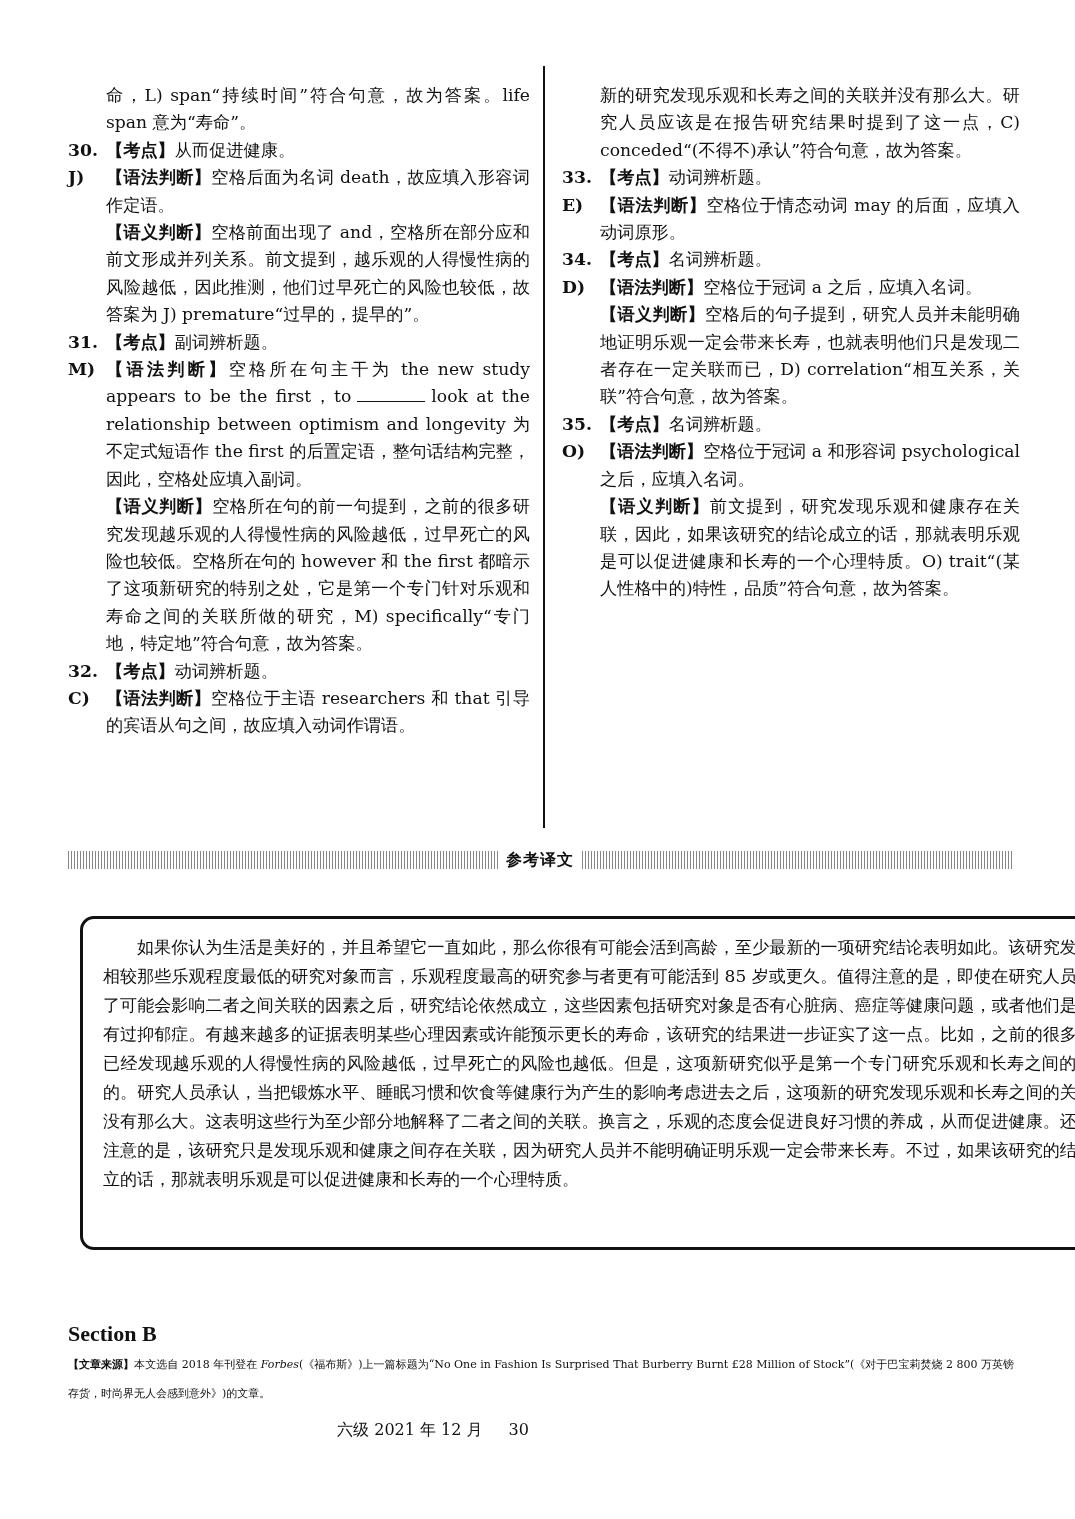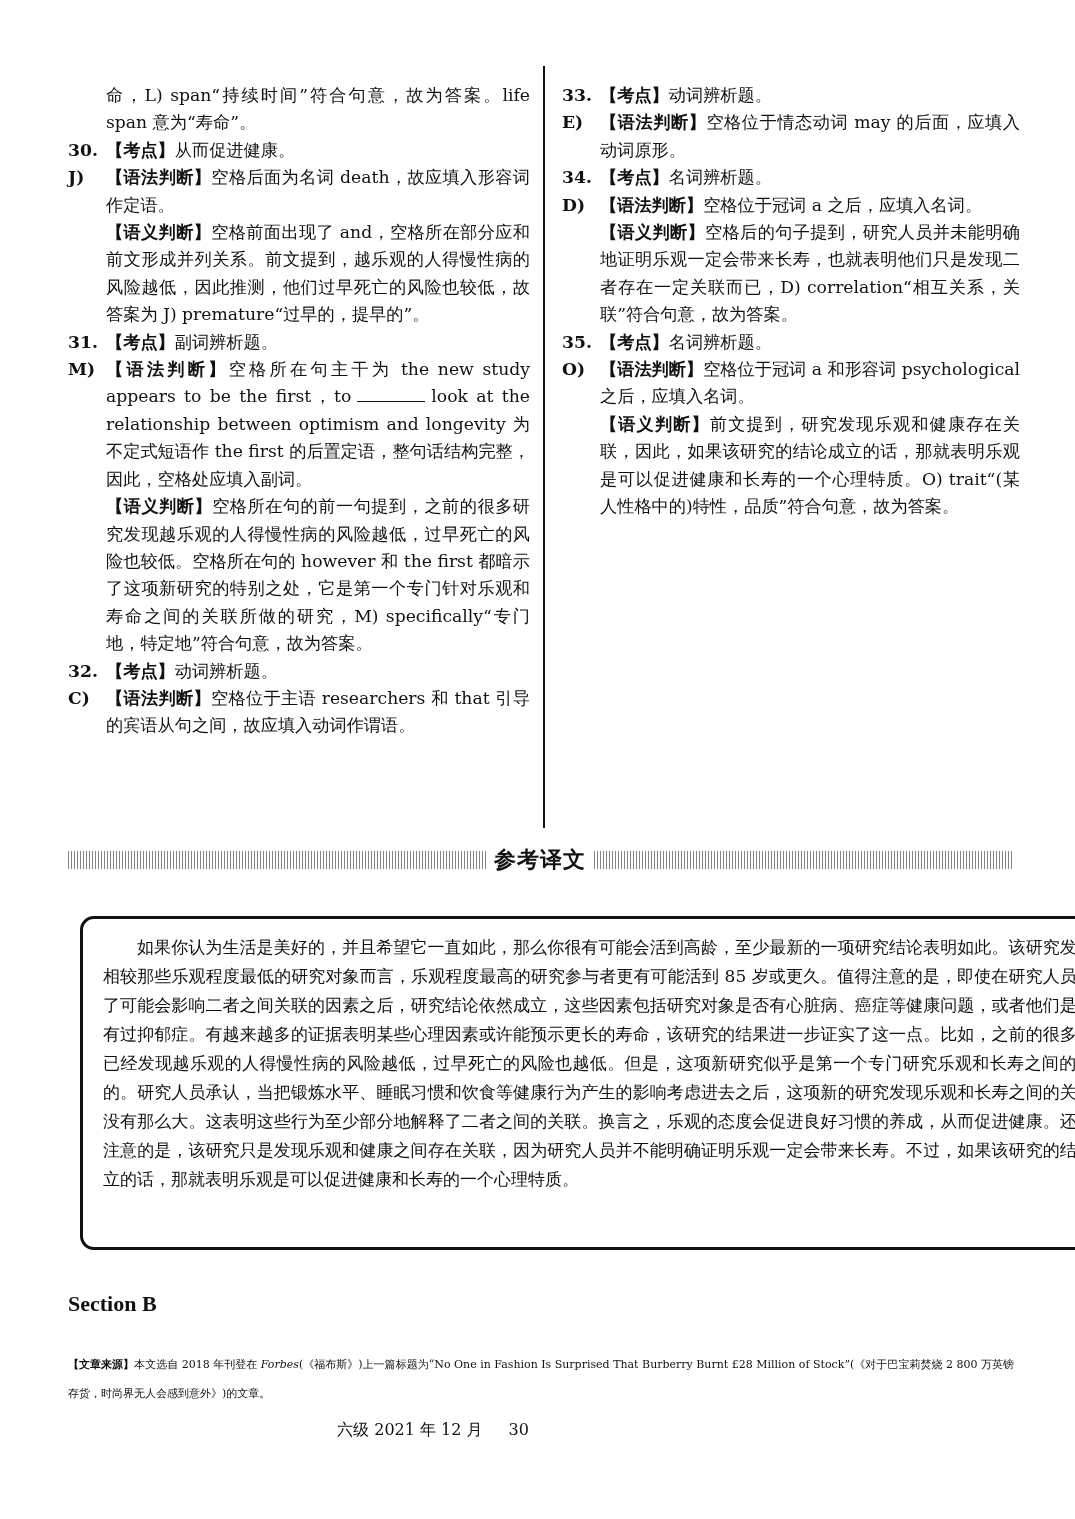--- a/index.html
+++ b/index.html
@@ -61,21 +61,21 @@
     height: 18px;
     background:
       repeating-linear-gradient(90deg, #222 0 1px, transparent 1px 3px),
       repeating-linear-gradient(0deg, #fff 0 1px, transparent 1px 3px);
     opacity: 0.55;
   }
   .band .title {
     padding: 0 8px;
     font-family: "DejaVu Sans", "Liberation Sans", sans-serif;
     font-weight: bold;
-    font-size: 22px;
+    font-size: 16px;
     letter-spacing: 1px;
   }
   .box {
     position: absolute;
     left: 80px;
     top: 888px;
     width: 1052px;
     height: 334px;
     border: 3px solid #111;
     border-radius: 14px;
@@ -84,21 +84,21 @@
     line-height: 29px;
     margin-top: 28px;
   }
   .box p {
     text-align: justify;
     text-indent: 2em;
   }
   .section-b {
     position: absolute;
     left: 68px;
-    top: 1290px;
+    top: 1320px;
     font-family: "Liberation Serif", "DejaVu Serif", serif;
     font-weight: bold;
     font-size: 22px;
   }
   .source {
     position: absolute;
     left: 68px;
     top: 1350px;
     width: 946px;
     font-size: 11px;
@@ -148,20 +148,21 @@
   </div>
   <div class="item">
     <span class="num">C)</span>
     <span class="body"><span class="tag">【语法判断】</span><span>空格位于主语 researchers 和 that 引导的宾语从句之间，故应填入动词作谓语。</span></span>
   </div>
 </div>
 
 <div class="divider"></div>
 
 <div class="col col-right">
+  <div class="para indent">新的研究发现乐观和长寿之间的关联并没有那么大。研究人员应该是在报告研究结果时提到了这一点，C) conceded“(不得不)承认”符合句意，故为答案。</div>
 
   <div class="item">
     <span class="num">33.</span>
     <span class="body"><span class="tag">【考点】</span><span>动词辨析题。</span></span>
   </div>
   <div class="item">
     <span class="num">E)</span>
     <span class="body"><span class="tag">【语法判断】</span><span>空格位于情态动词 may 的后面，应填入动词原形。</span></span>
   </div>
 

